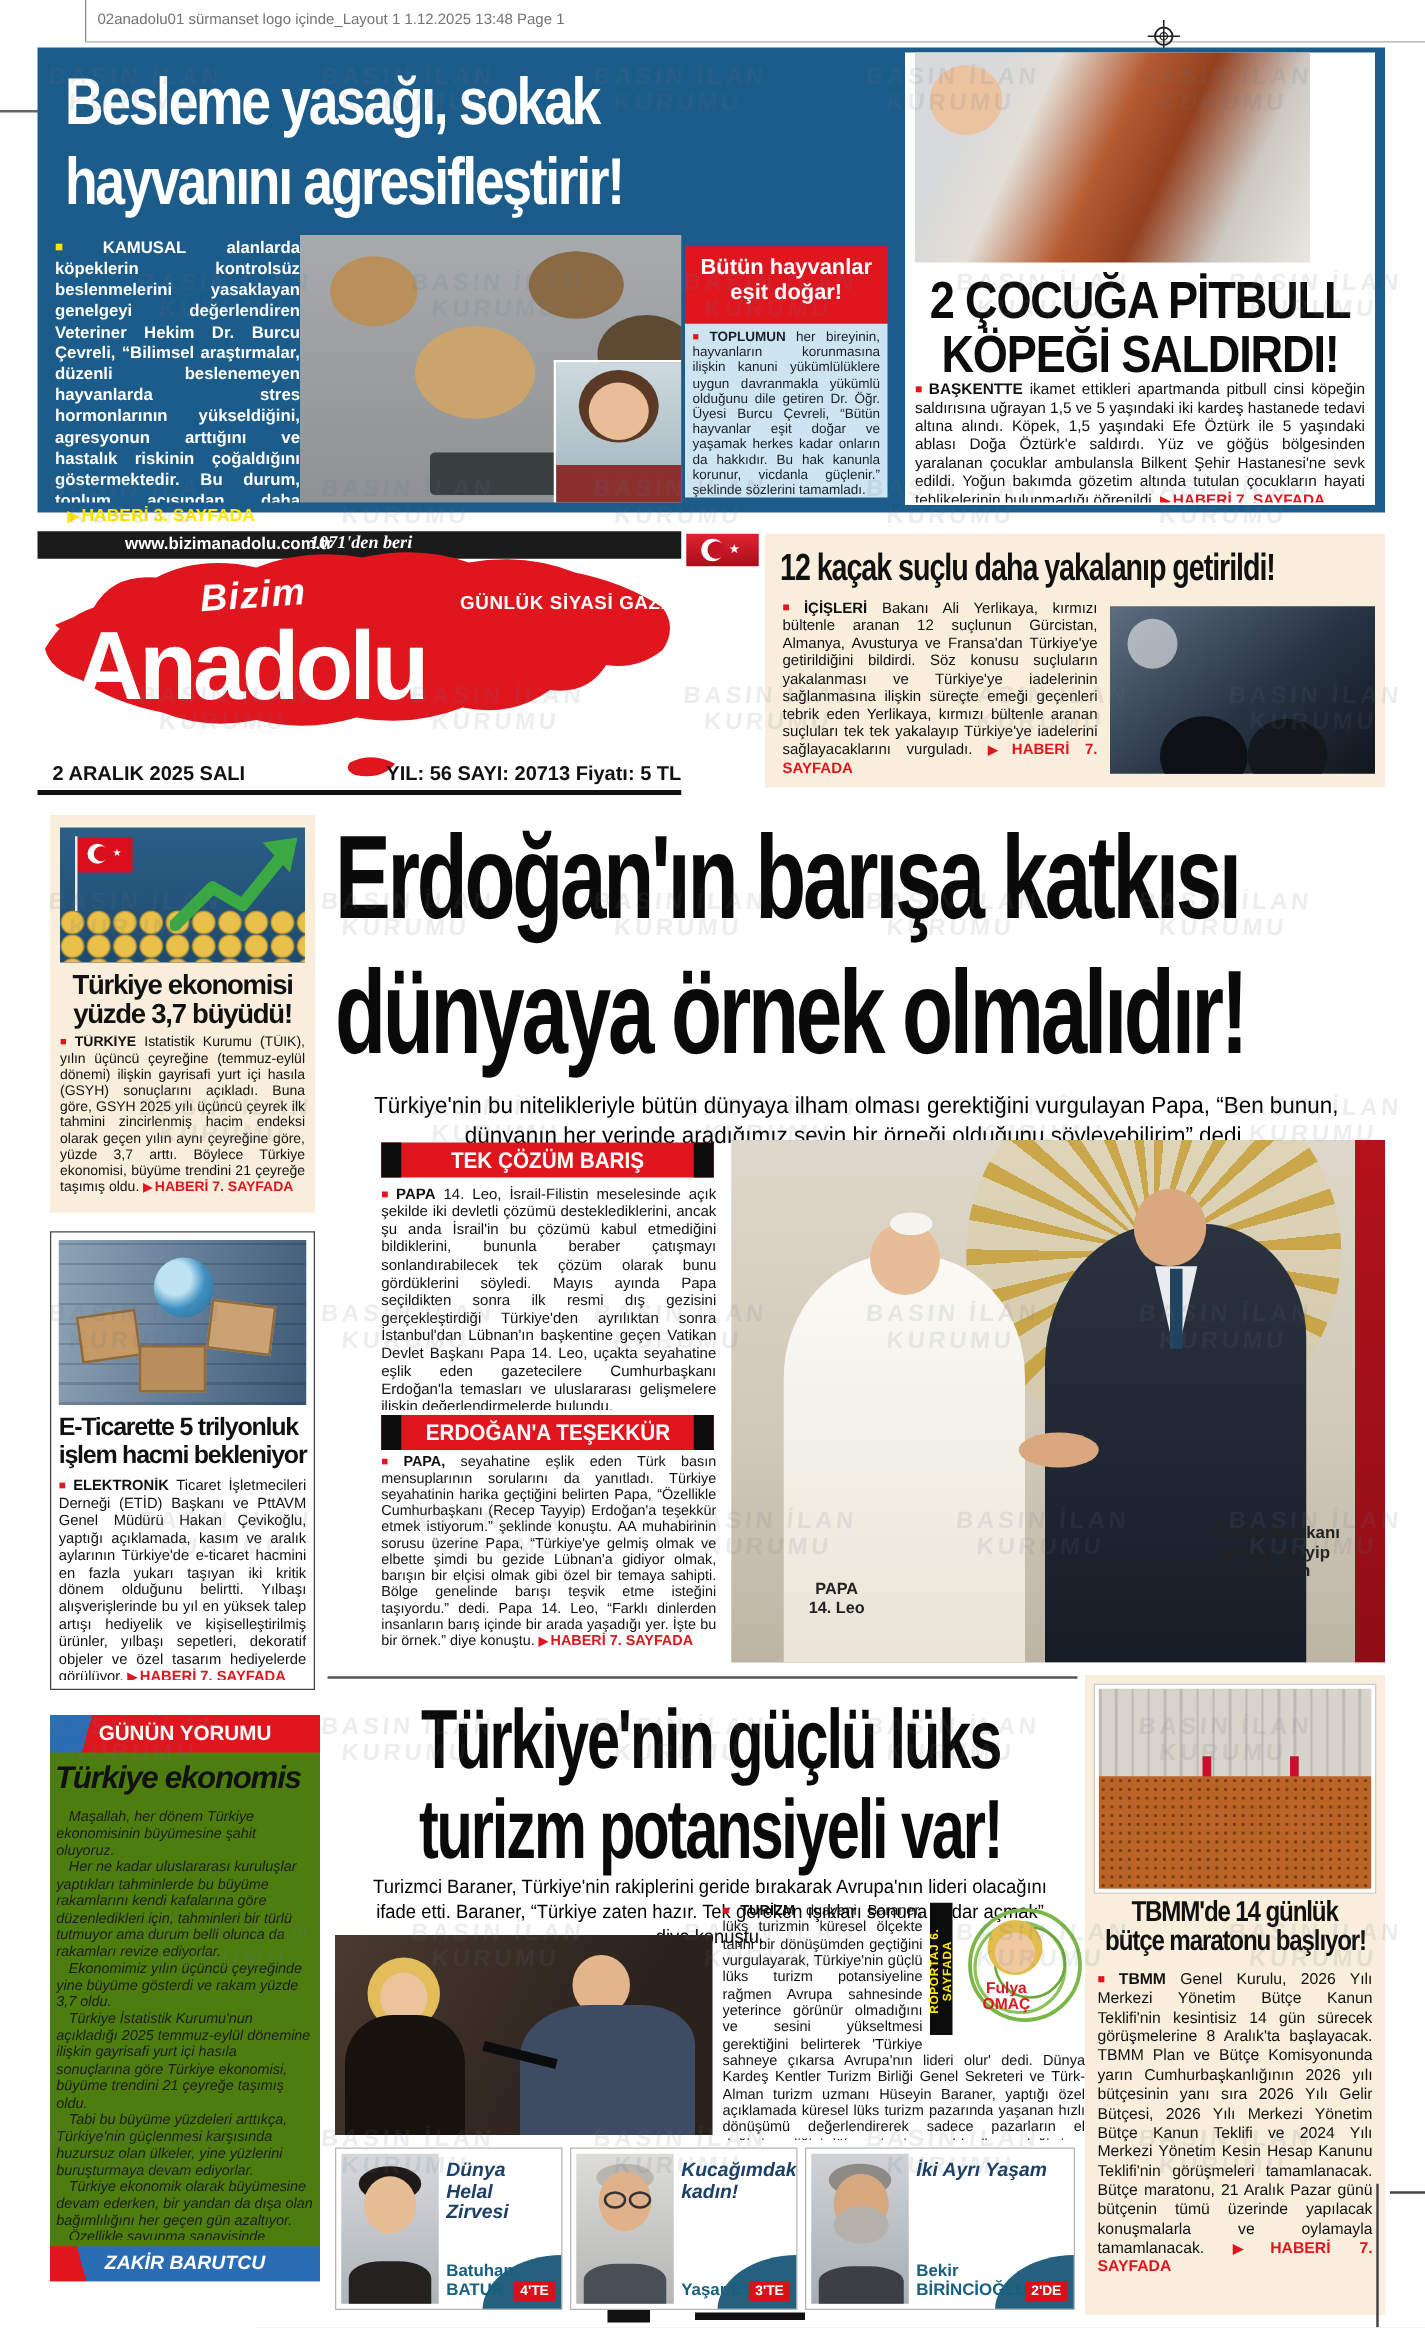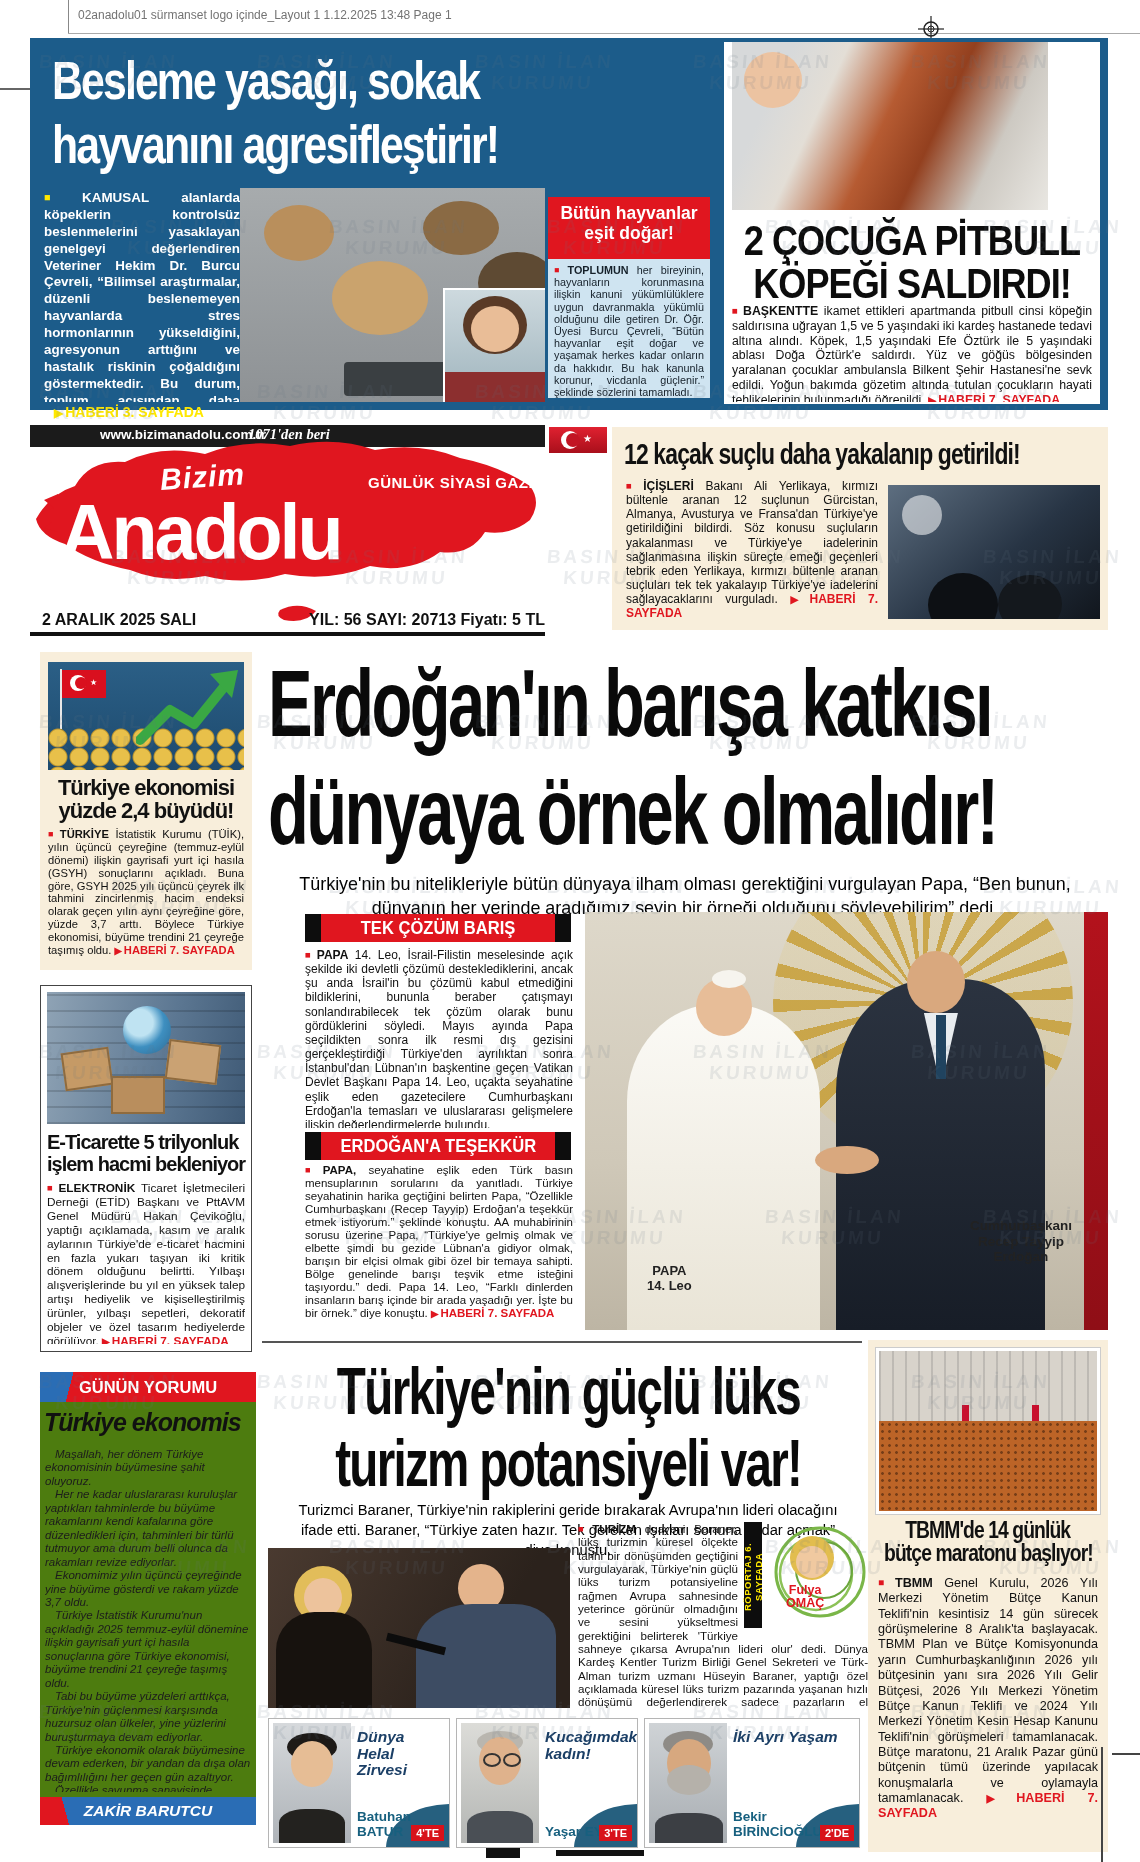--- a/index.html
+++ b/index.html
@@ -199,21 +199,21 @@
       <div class="abs" style="left:0;bottom:0;width:100%;height:42px;
            background-image:radial-gradient(circle at 10px 10px,#e8c04a 8px,#b8922f 9px,transparent 10px);
            background-size:21px 19px;"></div>
       <svg class="abs" style="right:4px;top:4px;" width="104" height="84" viewBox="0 0 104 84">
         <polyline points="4,74 34,44 58,58 92,16" fill="none" stroke="#3aa843" stroke-width="10" stroke-linecap="round" stroke-linejoin="round"></polyline>
         <polygon points="74,8 102,4 96,32" fill="#3aa843"></polygon>
       </svg>
     </div>
     <div class="abs" style="left:0;top:124px;width:100%;text-align:center;font-weight:bold;font-size:22px;letter-spacing:-1px;line-height:1.05;">
       <div>Türkiye ekonomisi</div>
-      <div>yüzde 2,4 büyüdü!</div>
+      <div>yüzde 3,7 büyüdü!</div>
     </div>
     <div class="abs just" style="left:8px;top:176px;width:196px;height:136px;overflow:hidden;font-size:11.2px;line-height:1.15;">
       <span class="bu red">■</span><span class="lead">TÜRKİYE</span><span> İstatistik Kurumu (TÜİK), yılın üçüncü çeyreğine (temmuz-eylül dönemi) ilişkin gayrisafi yurt içi hasıla (GSYH) sonuçlarını açıkladı. Buna göre, GSYH 2025 yılı üçüncü çeyrek ilk tahmini zincirlenmiş hacim endeksi olarak geçen yılın aynı çeyreğine göre, yüzde 3,7 arttı. Böylece Türkiye ekonomisi, büyüme trendini 21 çeyreğe taşımış oldu.</span>
       <span class="more"><span class="arr">▶</span><span>HABERİ 7. SAYFADA</span></span>
     </div>
   </div>
 
   <div class="abs" style="left:268px;top:648px;">
     <span class="mega nowrap">Erdoğan'ın barışa katkısı</span>
   </div>

